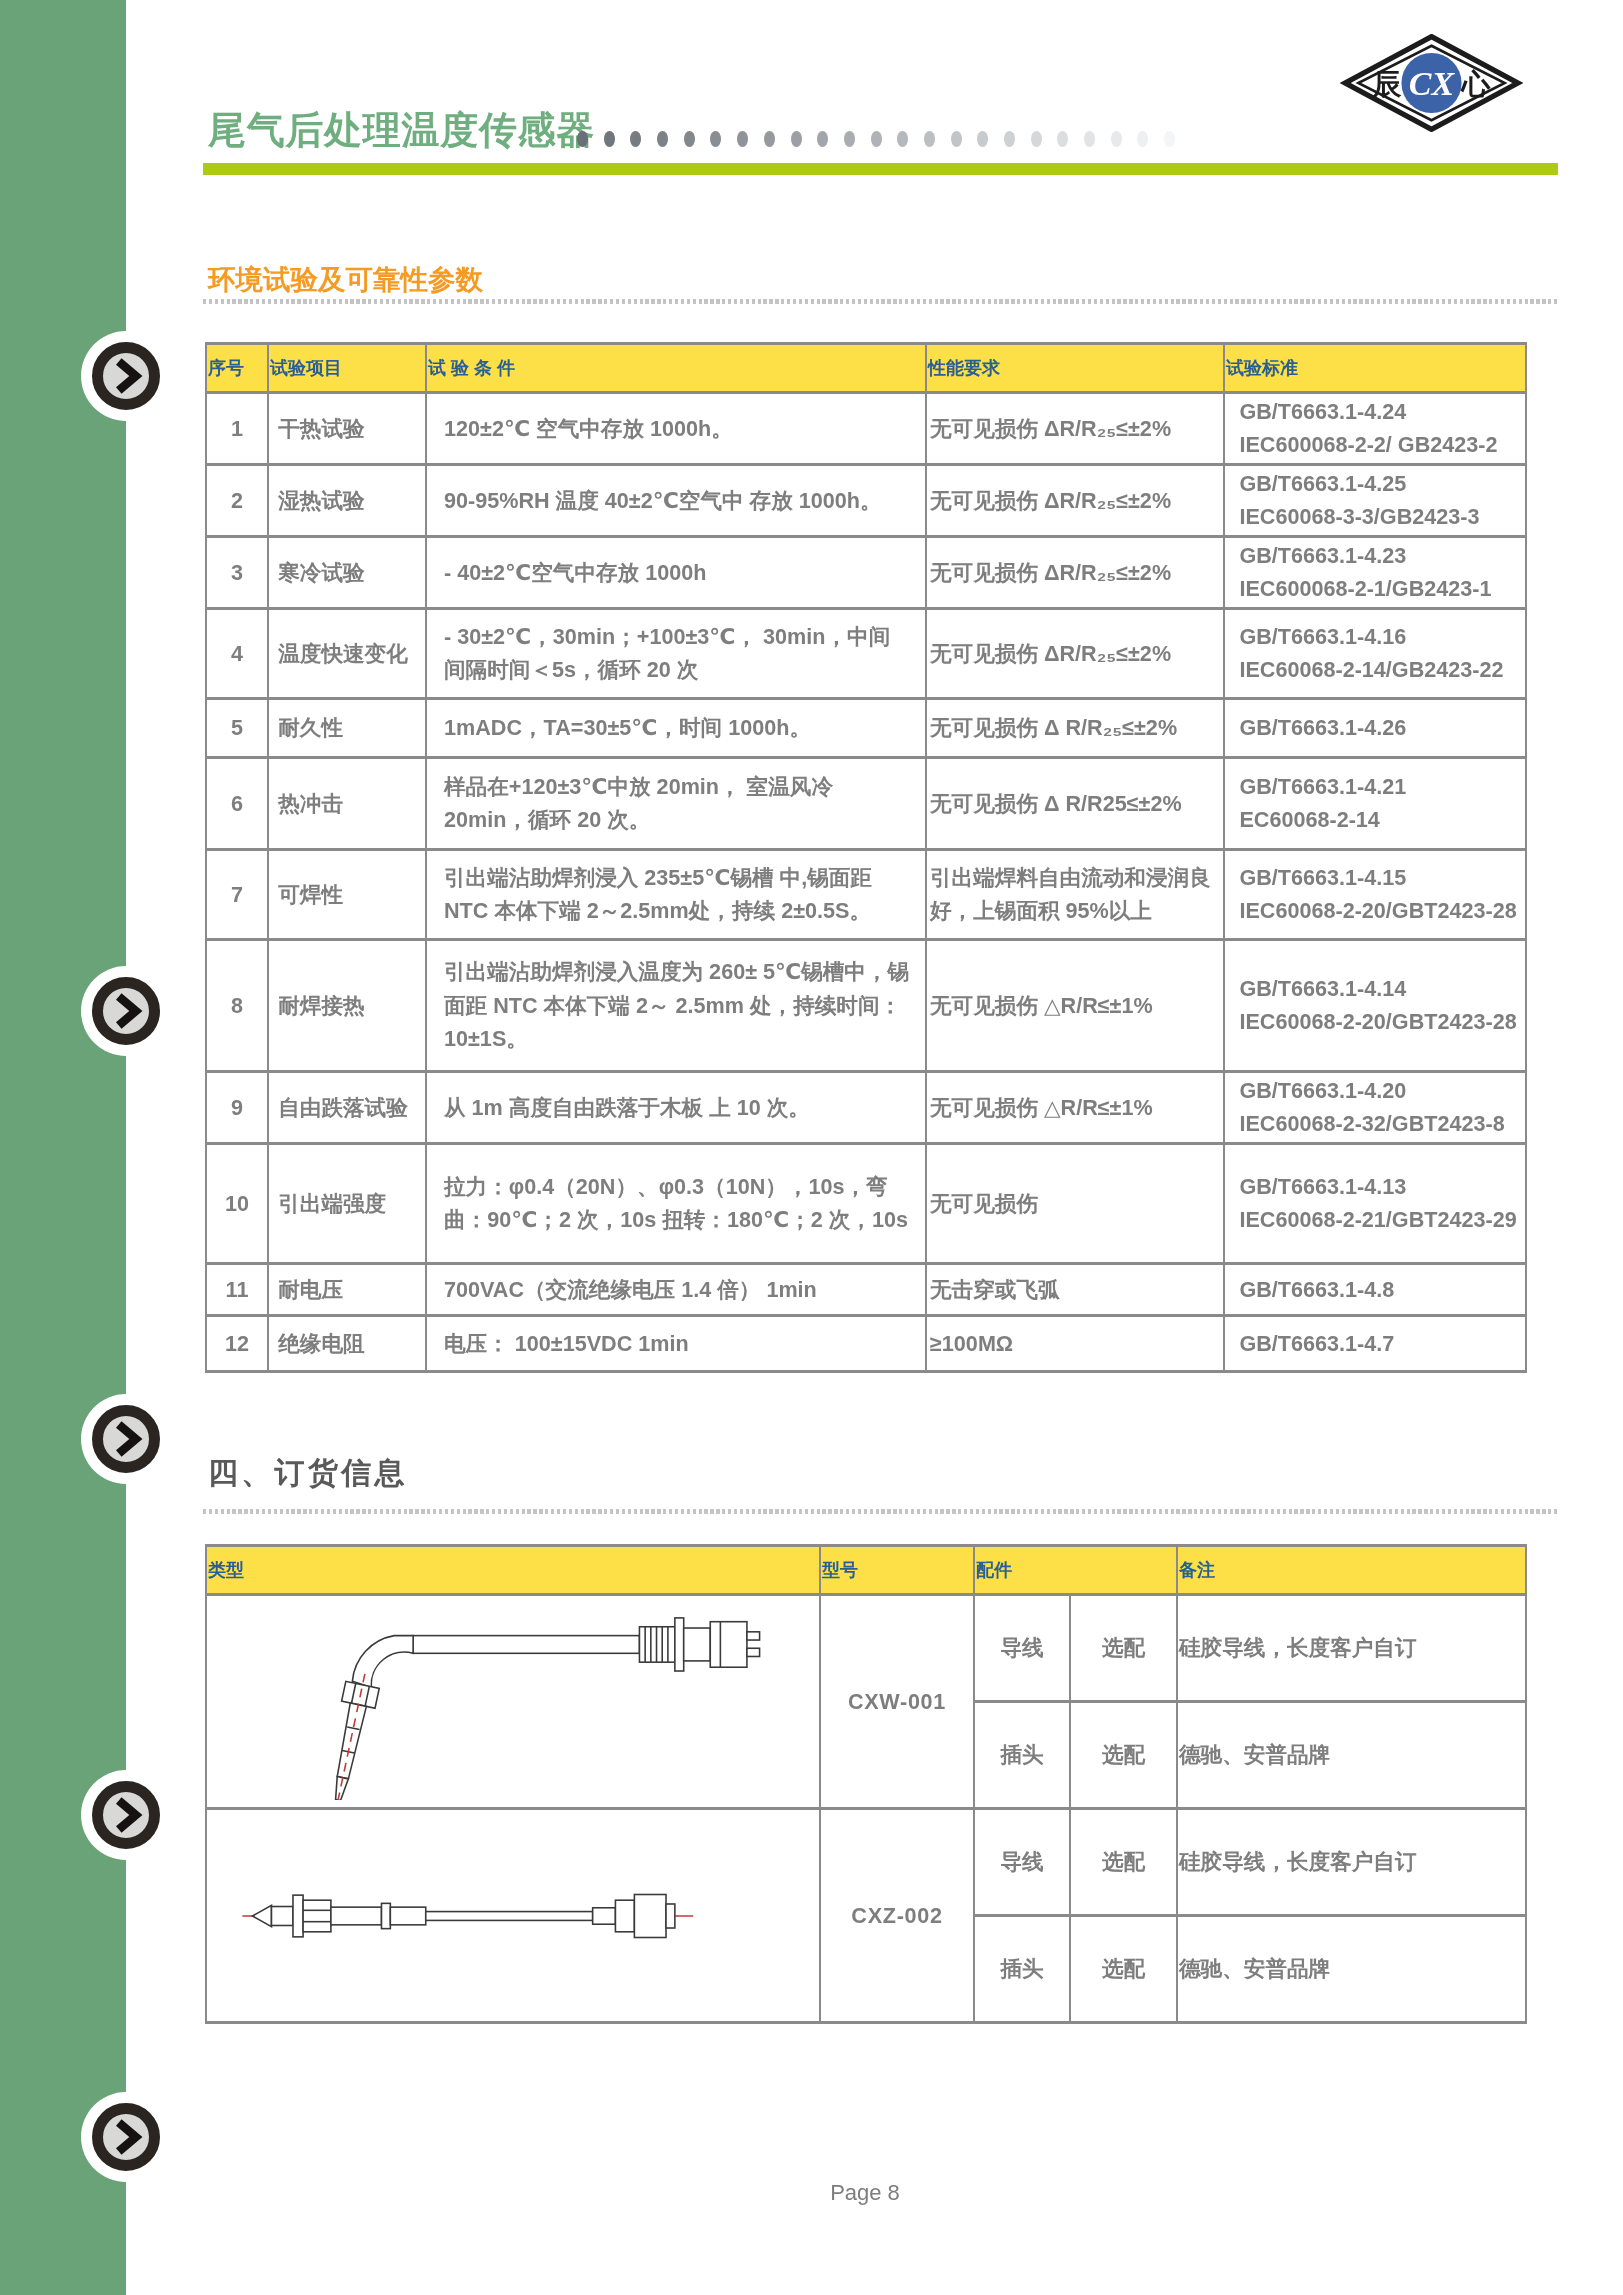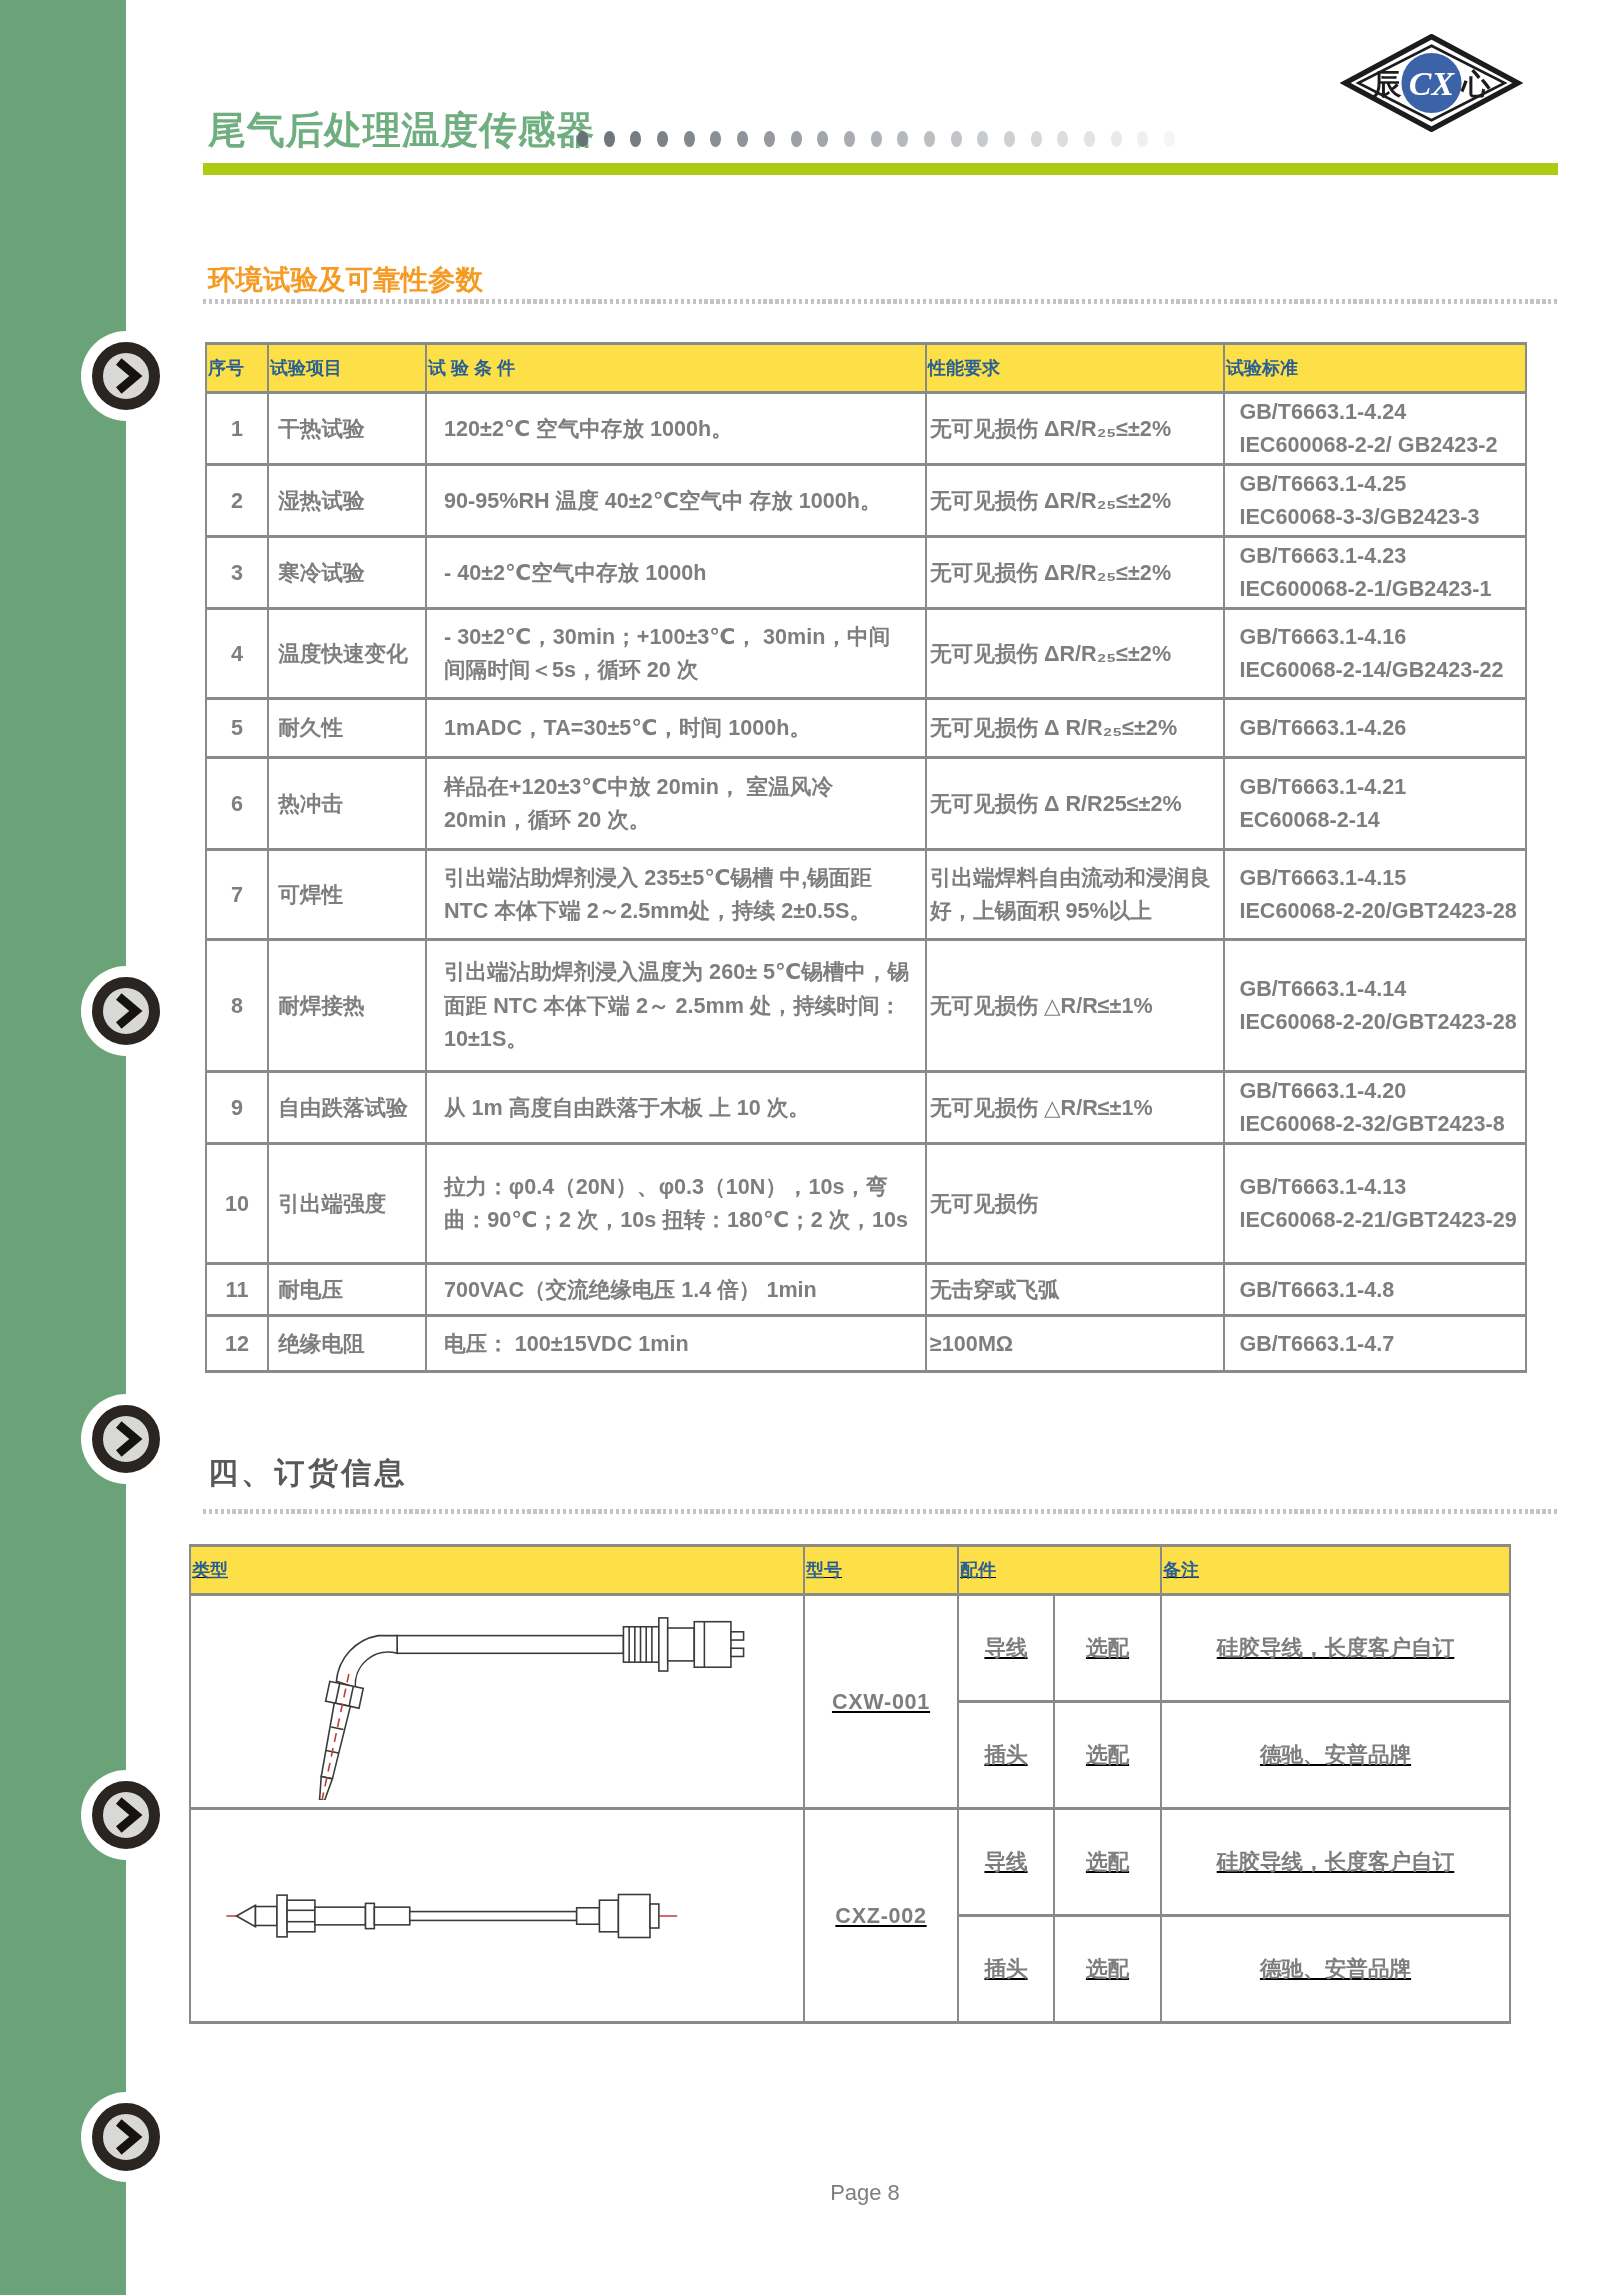--- a/index.html
+++ b/index.html
@@ -28,30 +28,30 @@
   .dashed1{left:203px;top:299px;width:1356px;}
   .dashed2{left:203px;top:1509px;width:1356px;}
 
   
   table.t{border-collapse:collapse;table-layout:fixed;}
   .t th,.t td{border:2px solid #8a8a8a;border-top-width:3.9px;border-bottom-width:3.9px;box-sizing:border-box;
           overflow:hidden;}
   .t th{background:#fde047;color:#2a5f93;font-size:18px;font-weight:bold;text-align:left;vertical-align:middle;}
   .t td{color:#7e7e7e;font-size:21.6px;font-weight:bold;line-height:1.55;vertical-align:middle;}
   #env-table{position:absolute;left:205px;top:342px;width:1320px;}
-  #order-table{position:absolute;left:189px;top:1544px;width:1320px;text-decoration:underline;}
+  #order-table{position:absolute;left:205px;top:1544px;width:1320px;}
   .c-no{text-align:center;}
   .c-item{padding-left:9.2px;}
   .c-cond{padding:5.2px 14.4px 5.2px 17px;}
   .c-req{padding-left:3px;padding-right:7.9px;}
   .c-std{padding-left:14.4px;padding-right:6.5px;white-space:pre-line;}
   .type-cell{text-align:center;vertical-align:middle;padding:3.9px;}
   .model-cell{text-align:center;font-size:26px;letter-spacing:0.7px;}
   .part-cell{text-align:center;font-size:22px;}
-  .remark-cell{text-align:center;font-size:22px;}
+  .remark-cell{font-size:22px;}
   .drawing{display:block;margin:0 auto;}
 
   .footer{position:absolute;left:205px;top:2180px;width:1320px;text-align:center;
           color:#7d7d7d;font-size:22px;}
 </style>
 </head>
 <body>
 
 <div id="page">
 

